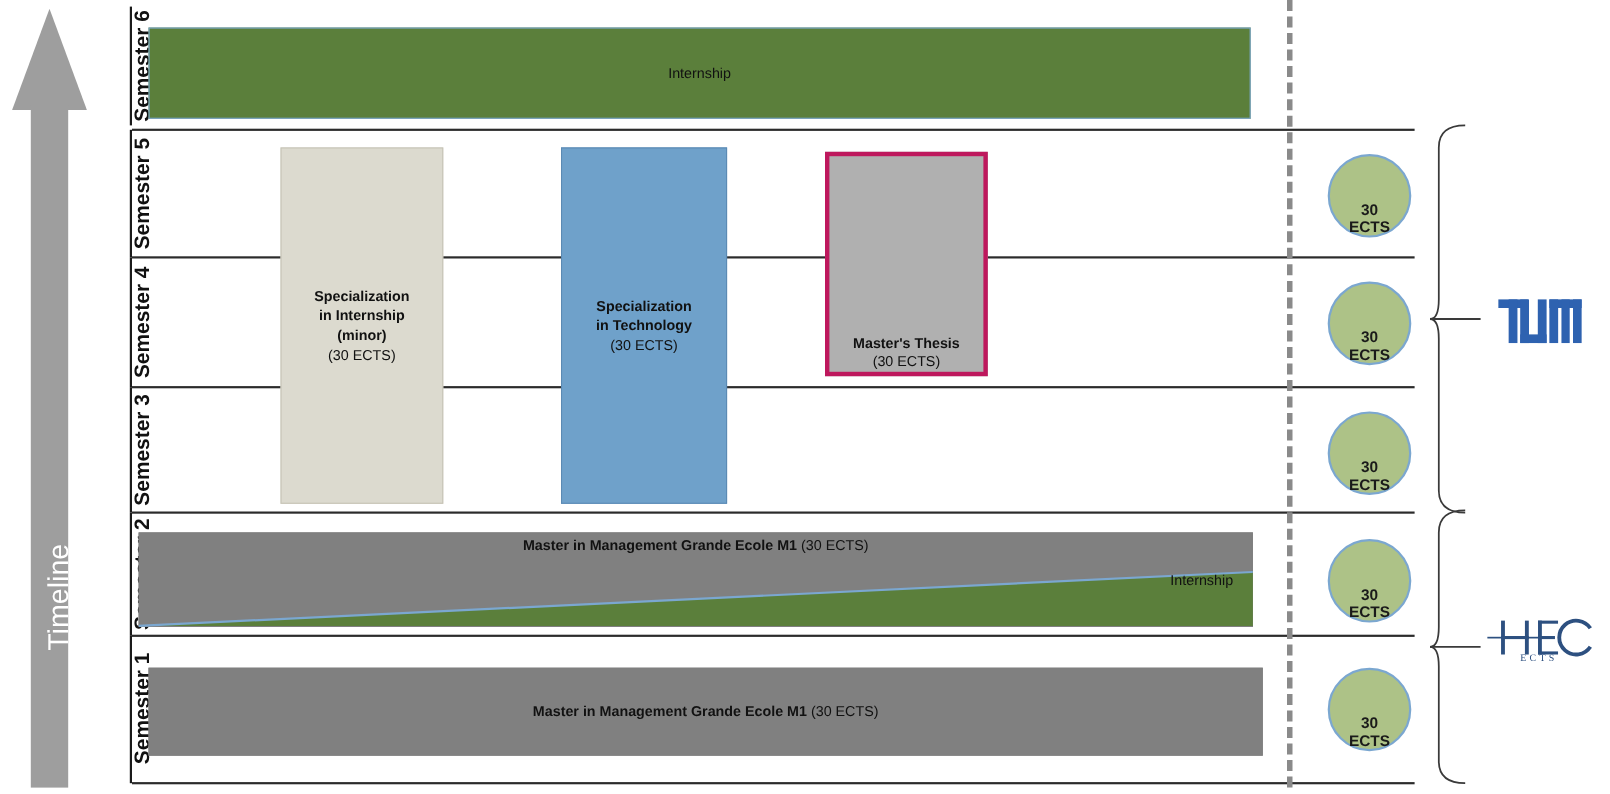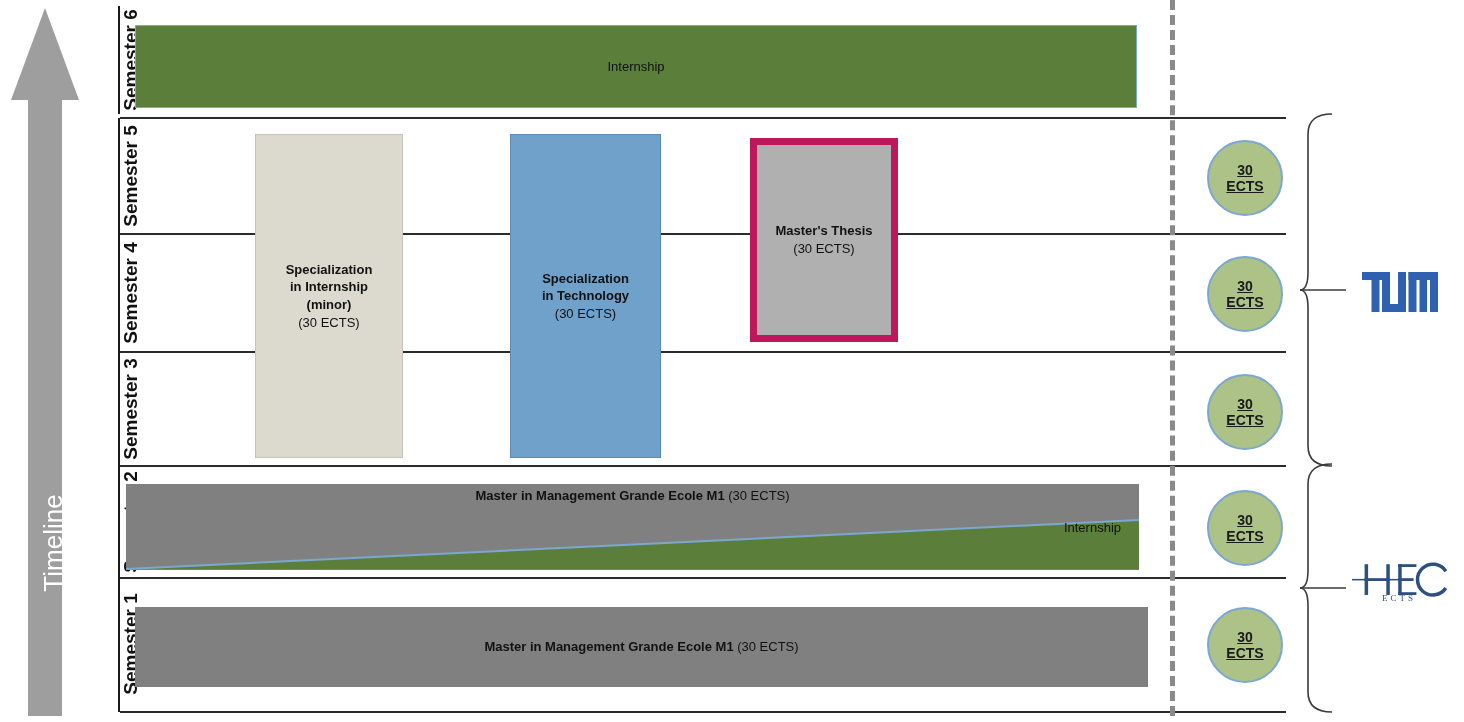--- a/index.html
+++ b/index.html
@@ -30,29 +30,29 @@
   .dashed{position:absolute;left:1170px;top:0px;width:0;height:716px;
           border-left:5px dashed #8a8a8a;}
 
   
   .bar{position:absolute;box-sizing:border-box;display:flex;align-items:center;
        justify-content:center;text-align:center;font-size:13px;color:#111;}
   .bar.green{background:#5b7f3b;border:1px solid #7ba7d0;}
   .bar.grey{background:#808080;border:1px solid #7f7f7f;}
   .bar.beige{background:#dcdacf;border:1px solid #c6c3b6;}
   .bar.blue{background:#6fa1ca;border:1px solid #5b8ab4;}
-  .bar.silver{background:#b0b0b0;border:7px solid #be185d;}
+  .bar.silver{background:#b0b0b0;border:4px solid #be185d;align-items:flex-end;}
   .bar b{font-weight:bold;}
   .bar .inner{line-height:1.35;}
 
   
   .ects{position:absolute;width:72px;height:72px;border-radius:50%;
         background:#adc287;border:2px solid #7ba7d0;
-        display:flex;flex-direction:column;align-items:center;justify-content:center;
-        font-size:14px;font-weight:bold;color:#1a1a1a;line-height:1.15;text-decoration:underline;}
+        display:flex;flex-direction:column;align-items:center;justify-content:flex-end;
+        font-size:14px;font-weight:bold;color:#1a1a1a;line-height:1.15;}
 
   
   .brace{position:absolute;}
 
   
   .tum-logo{position:absolute;left:1362px;top:272px;width:76px;height:40px;}
   .hec-logo{position:absolute;left:1352px;top:552px;width:98px;height:58px;}
   .hec-paris{position:absolute;left:1382px;top:593px;font-size:9px;letter-spacing:3px;
              color:#2d5080;font-family:"Liberation Serif",serif;}
 </style>

